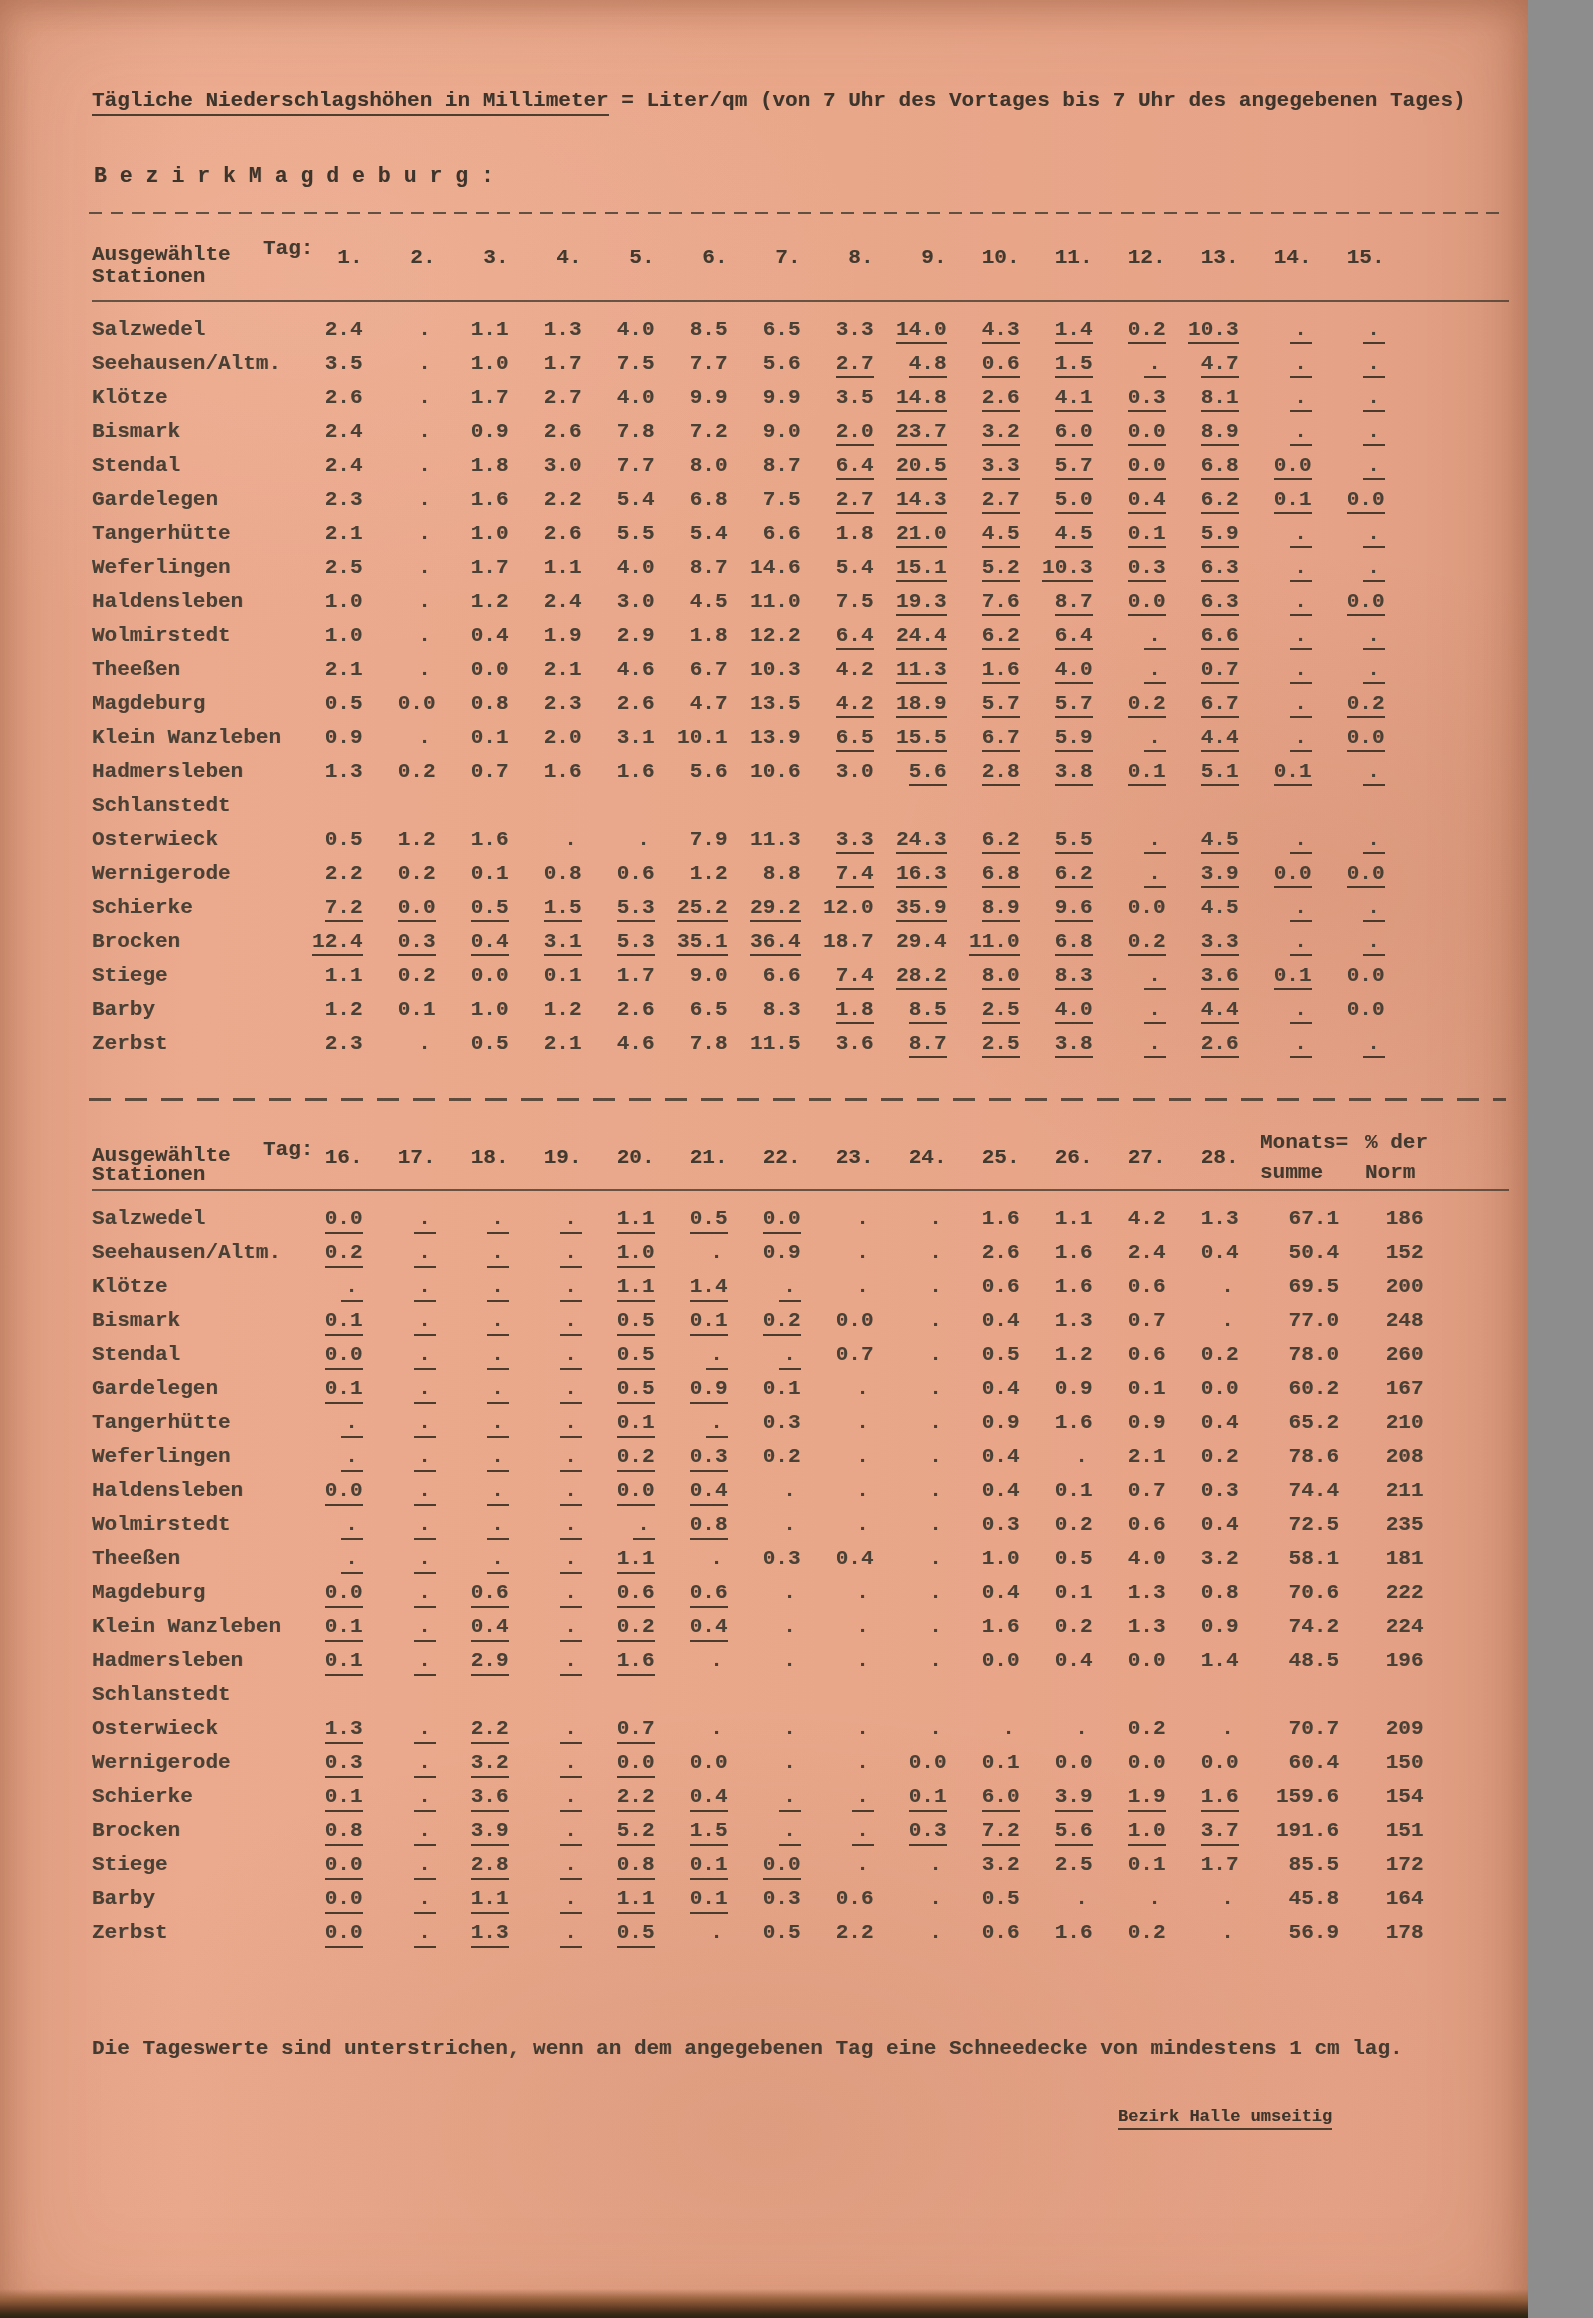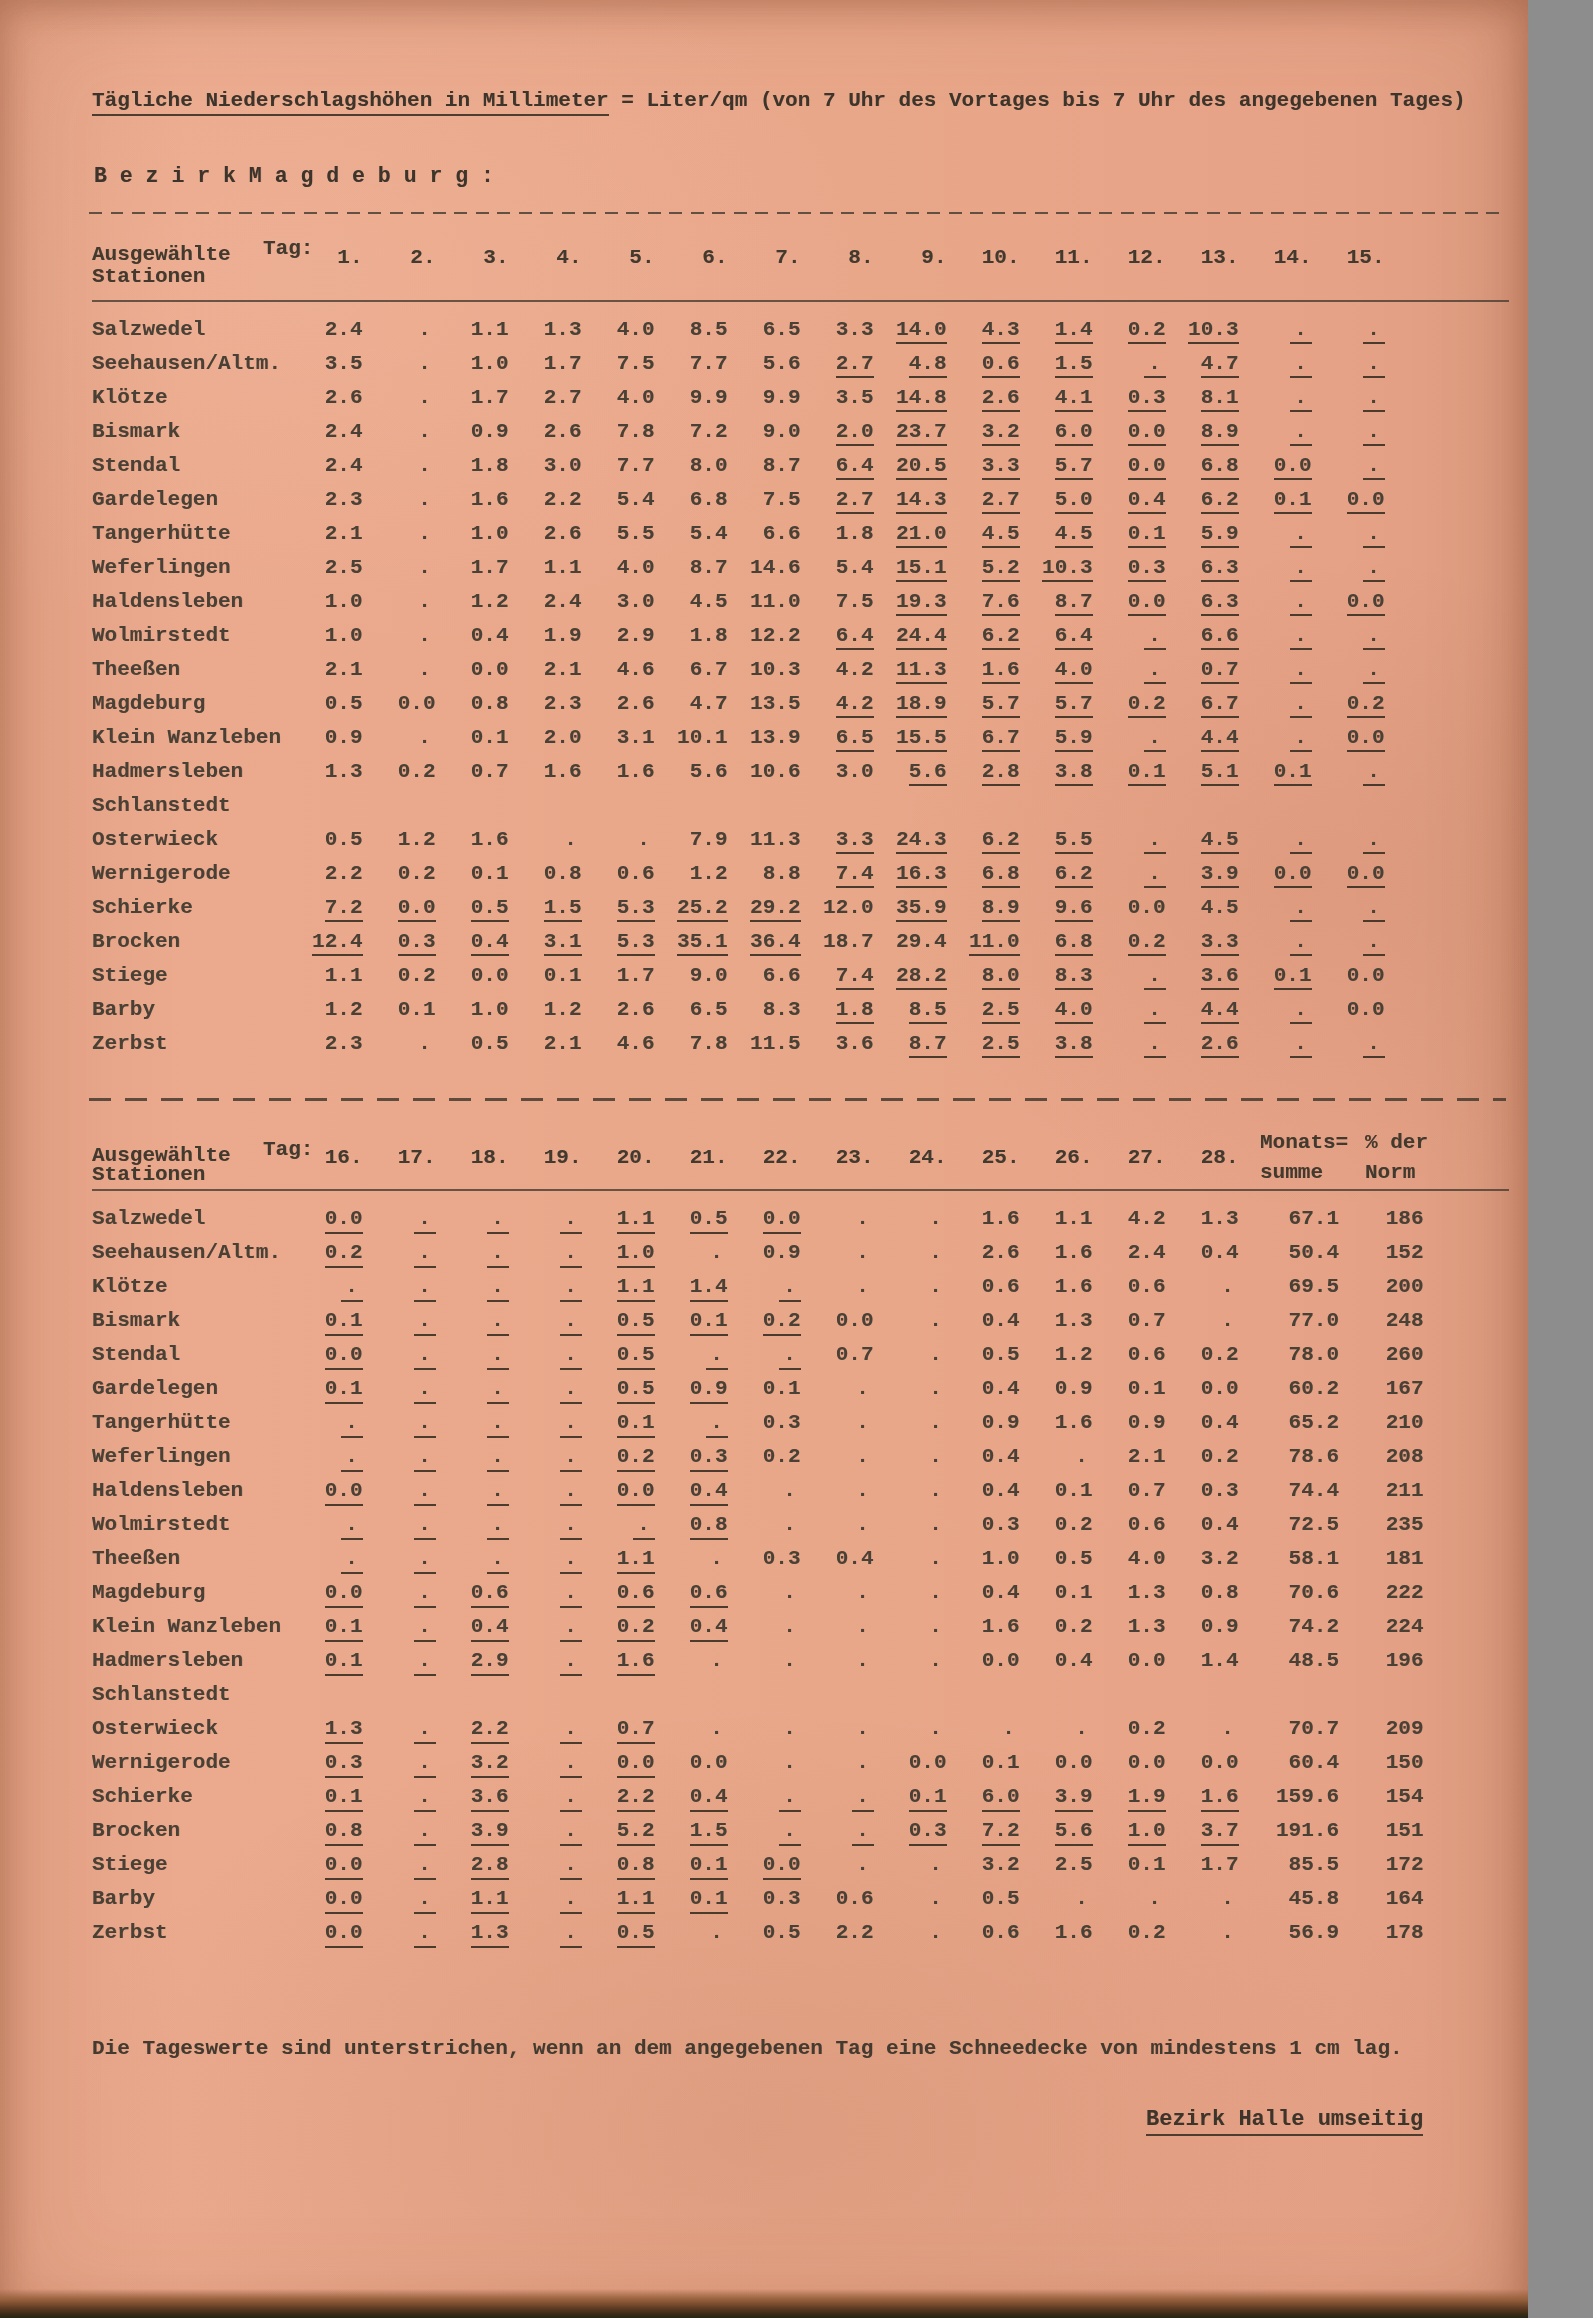--- a/index.html
+++ b/index.html
@@ -44,21 +44,21 @@
   .t2 .tbody{ margin-top:11px; }
   .row{ display:flex; height:34px; align-items:baseline; line-height:34px; white-space:nowrap; }
   .station{ flex:0 0 215px; font-size:21px; }
   .cell{ flex:0 0 73px; text-align:right; padding-right:17.5px; font-size:21px; }
   .cell.sumcol{ flex:0 0 105px; padding-right:22px; }
   .cell.normcol{ flex:0 0 80px; padding-right:17.5px; }
   .tx{ display:inline-block; line-height:1.12; }
   .tx.ul{ border-bottom:2.4px solid rgba(58,48,36,0.9); padding-bottom:0.8px; }
   .tx.dot{ min-width:22px; text-align:center; }
   .footnote{ position:absolute; left:92px; top:2037px; font-size:21px; white-space:nowrap; color:#443b30; }
-  .footer-link{ position:absolute; left:1146px; top:2107px; font-size:22px; color:#3d352b; white-space:nowrap; }
+  .footer-link{ position:absolute; left:1118px; top:2107px; font-size:17px; color:#3d352b; white-space:nowrap; }
   .bottom-edge{
     position:absolute; left:0; right:0; bottom:0; height:30px;
     background:linear-gradient(180deg, rgba(120,60,35,0) 0%, #96603c 35%, #5d3a22 65%, #372a15 85%, #20220e 100%);
   }
 </style>
 </head>
 <body>
 
 <div class="sheet">
 

